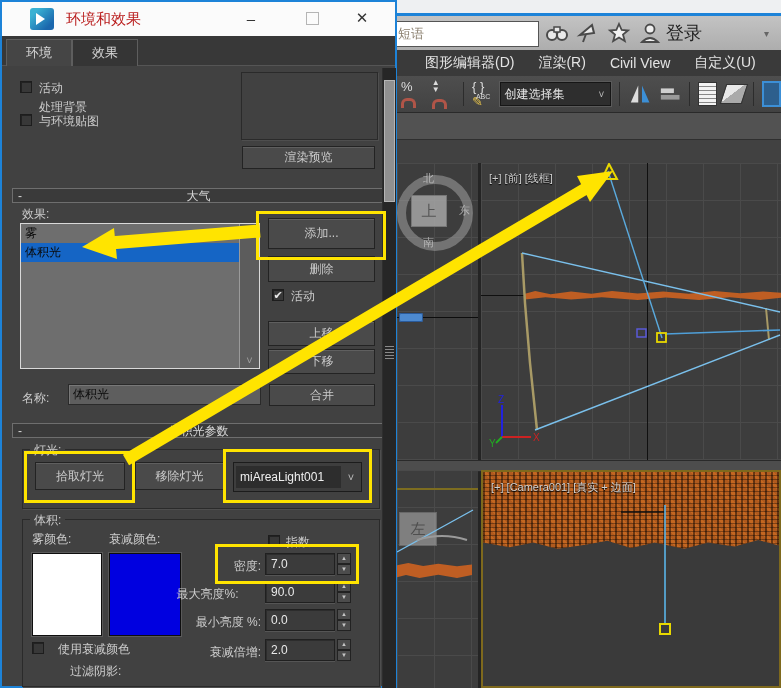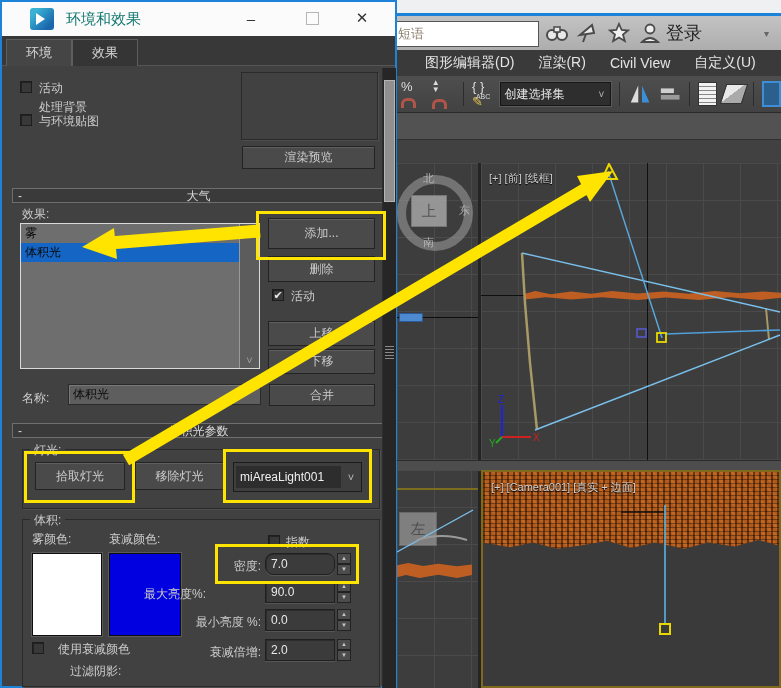--- a/index.html
+++ b/index.html
@@ -58,21 +58,21 @@
   
   #front-band{position:absolute;left:44px;top:128px;width:256px;height:9px;background:#bf5e23;
     clip-path:polygon(0 30%,4% 0,10% 35%,18% 5%,26% 30%,34% 0,44% 28%,54% 5%,64% 30%,74% 0,84% 25%,93% 5%,100% 20%,100% 75%,92% 100%,80% 70%,68% 100%,55% 72%,44% 100%,30% 70%,18% 95%,8% 70%,0 95%);}
   #bl-band{position:absolute;left:0;top:93px;width:75px;height:15px;background:#bf5e23;
     clip-path:polygon(0 15%,15% 0,35% 20%,55% 5%,80% 22%,100% 10%,100% 80%,80% 100%,55% 78%,30% 100%,12% 80%,0 95%);}
   
   #dialog{left:0;top:0;width:397px;height:688px;background:#414141;border:2px solid #1d83d8;box-sizing:border-box;z-index:10;}
   #dlg-title{position:absolute;left:0;top:0;width:100%;height:34px;background:#fbfbfb;display:flex;align-items:center;}
   #dlg-icon{width:24px;height:22px;margin-left:28px;background:linear-gradient(135deg,#39b1d3 20%,#1a67ad 80%);border-radius:3px;position:relative;}
   #dlg-icon:after{content:"";position:absolute;left:6px;top:5px;border-left:9px solid #fff;border-top:6px solid transparent;border-bottom:6px solid transparent;}
-  #dlg-title .t{font-size:15px;color:#0f766e;margin-left:12px;}
+  #dlg-title .t{font-size:15px;color:#b91c1c;margin-left:12px;}
   .winbtn{position:absolute;top:0;width:34px;height:32px;display:flex;align-items:center;justify-content:center;font-size:15px;color:#333;}
   #btn-min{left:232px;}#btn-max{left:293px;}#btn-close{left:343px;}
   #btn-max .sq{width:11px;height:11px;border:1px solid #b5b5b5;}
   #tabbar{position:absolute;left:0;top:34px;width:100%;height:29px;background:#383838;border-bottom:1px solid #555;}
   .tab{position:absolute;top:3px;height:26px;line-height:26px;text-align:center;color:#d6d6d6;font-size:13px;border:1px solid #5e5e5e;border-bottom:none;background:#353535;}
   #tab-env{left:4px;width:64px;background:#454545;z-index:2;}
   #tab-fx{left:70px;width:64px;}
   .lab{color:#cccccc;font-size:12px;white-space:nowrap;text-align:right;}
   .btn{background:#4a4a4a;border:1px solid #232323;box-shadow:inset 0 1px 0 #5f5f5f;color:#cbcbcb;font-size:12px;display:flex;align-items:center;justify-content:center;box-sizing:border-box;}
   .chk{width:12px;height:12px;background:#383838;border:1px solid #1d1d1d;box-shadow:inset 1px 1px 0 #222;box-sizing:border-box;color:#e8e8e8;font-size:11px;line-height:10px;text-align:center;}
@@ -292,27 +292,27 @@
 
     <div class="lab abs" style="left:30px;top:529px;">雾颜色:</div>
     <div class="swatch" style="left:30px;top:551px;width:68px;height:81px;background:#ffffff;"></div>
     <div class="lab abs" style="left:107px;top:529px;">衰减颜色:</div>
     <div class="swatch" style="left:107px;top:551px;width:70px;height:81px;background:#0000e0;"></div>
 
     <div class="chk abs" style="left:266px;top:533px;"></div>
     <div class="lab abs" style="left:284px;top:532px;">指数</div>
 
     <div class="lab abs" style="left:150px;top:556px;width:109px;text-align:right;">密度:</div>
-    <div class="field" style="left:263px;top:551px;width:70px;height:22px;border-radius:8px;">7.0</div>
+    <div class="field" style="left:263px;top:551px;width:70px;height:22px;">7.0</div>
     <div class="spin" style="left:335px;top:551px;">
         <div>▲</div>
         <div>▼</div>
       </div>
 
-    <div class="lab abs" style="left:142px;top:584px;width:109px;text-align:left;">最大亮度%:</div>
+    <div class="lab abs" style="left:151px;top:584px;width:109px;text-align:center;">最大亮度%:</div>
     <div class="field" style="left:263px;top:579px;width:70px;height:22px;">90.0</div>
     <div class="spin" style="left:335px;top:579px;">
         <div>▲</div>
         <div>▼</div>
       </div>
 
     <div class="lab abs" style="left:150px;top:612px;width:109px;text-align:right;">最小亮度 %:</div>
     <div class="field" style="left:263px;top:607px;width:70px;height:22px;">0.0</div>
     <div class="spin" style="left:335px;top:607px;">
         <div>▲</div>

